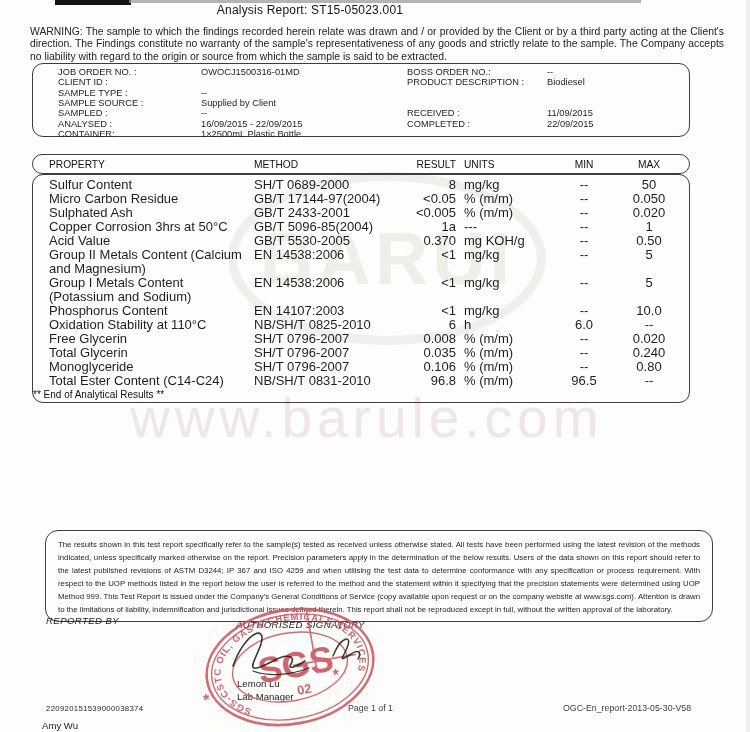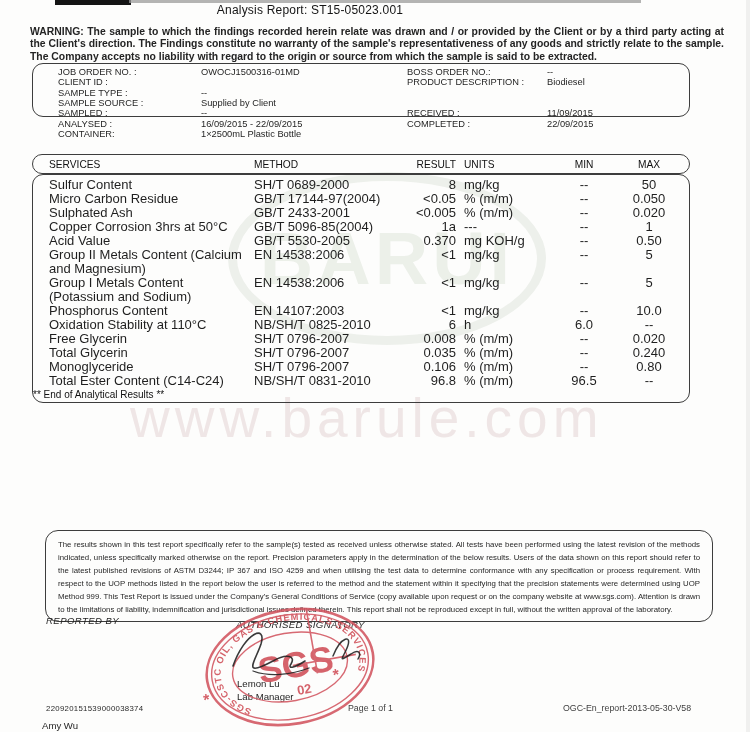--- a/index.html
+++ b/index.html
@@ -8,24 +8,24 @@
     font-family:"Liberation Sans",sans-serif;color:#1f1f1f;overflow:hidden;
     margin:0 auto;box-shadow:0 0 4px rgba(0,0,0,.2);
   }
   .abs{position:absolute;}
   
   .art1{left:55px;top:0;width:76px;height:5px;background:#141414;}
   .art2{left:129px;top:0;width:512px;height:3px;background:#9b9b9b;opacity:.75;}
   .art3{right:0;top:0;width:4px;height:732px;background:rgba(0,0,0,0.05);}
   
   .title{left:0;top:3px;width:620px;text-align:center;font-size:12px;letter-spacing:.2px;color:#141414;}
-  .warning{left:30px;top:26px;width:694px;font-size:10.4px;line-height:12.4px;text-align:justify;color:#242424;font-weight:bold;}
+  .warning{left:30px;top:26px;width:694px;font-size:10.4px;line-height:12.4px;text-align:justify;color:#242424;}
   
   .rbox{border:1.3px solid #3d3d3d;border-radius:11px;background:transparent;box-sizing:border-box;}
-  .info-box{left:32px;top:63px;width:658px;height:54px;}
+  .info-box{left:32px;top:63px;width:658px;height:74px;}
   .info-col{position:absolute;top:3px;font-size:9.3px;line-height:10.35px;white-space:nowrap;}
   .info-row{height:10.35px;}
   .lbl{display:inline-block;}
   .val{display:inline-block;}
   .info-left .lbl{width:143px;}
   .info-right .lbl{width:140px;padding-left:28px;}
   .info-left{left:25px;}
   .info-right{left:346px;}
   
   .head-box{left:32px;top:154px;width:658px;height:20px;}
@@ -133,21 +133,21 @@
     <span class="lbl">COMPLETED :</span><span class="val">22/09/2015</span>
   </div>
 
   <div class="info-row">
     <span class="lbl"></span><span class="val"></span>
   </div>
 </div>
   </div>
 
   <div class="abs rbox head-box grid layer">
-    <div class="hdr c-prop">SERVICES</div>
+    <div class="hdr c-prop">PROPERTY</div>
     <div class="hdr c-meth">METHOD</div>
     <div class="hdr c-res">RESULT</div>
     <div class="hdr c-unit">UNITS</div>
     <div class="hdr c-min">MIN</div>
     <div class="hdr c-max">MAX</div>
   </div>
 
   <div class="abs rbox body-box layer">
     <div>
   <div class="grid t-row">

